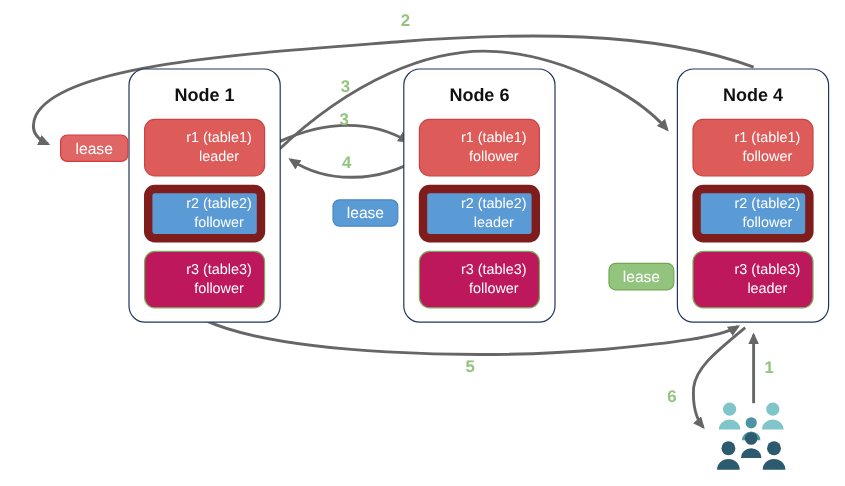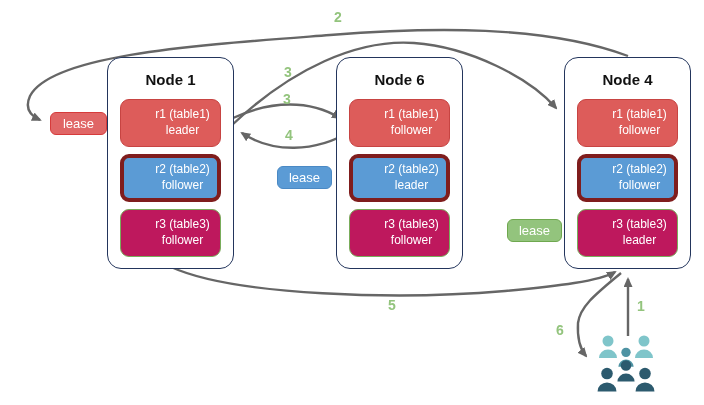--- a/index.html
+++ b/index.html
@@ -17,21 +17,21 @@
     margin-top:13px;margin-bottom:28px;
   }
   .replica{
     position:absolute;left:12px;width:101px;height:48px;border-radius:9px;
     box-sizing:border-box;color:#ffffff;font-size:12px;line-height:1.3;
     display:flex;flex-direction:column;align-items:center;justify-content:center;
     text-align:center;
     padding-left:24px;
   }
   .replica.red{background:#dd5c5a;border:1px solid #c74442;top:41px;}
-  .replica.blue{background:#5b9bd5;border:4px solid #7f1d1d;top:96px;}
+  .replica.blue{background:#5b9bd5;border:7px solid #7f1d1d;top:96px;}
   .replica.green{background:#be185d;border:1px solid #79ad5b;top:151px;}
   .lease{
     position:absolute;height:23px;border-radius:6px;color:#ffffff;font-size:13px;
     display:flex;align-items:center;justify-content:center;box-sizing:border-box;text-align:center;
   }
   .lease.red{left:50px;top:112px;width:57px;background:#e06666;border:1.5px solid #d63b3b;}
   .lease.blue{left:277px;top:166px;width:55px;background:#5b9bd5;border:1px solid #4a89c4;}
   .lease.green{left:507px;top:219px;width:55px;background:#93c47d;border:1.5px solid #6fa84f;}
   .step{
     position:absolute;color:#93c47d;font-weight:bold;font-size:14px;line-height:14px;

